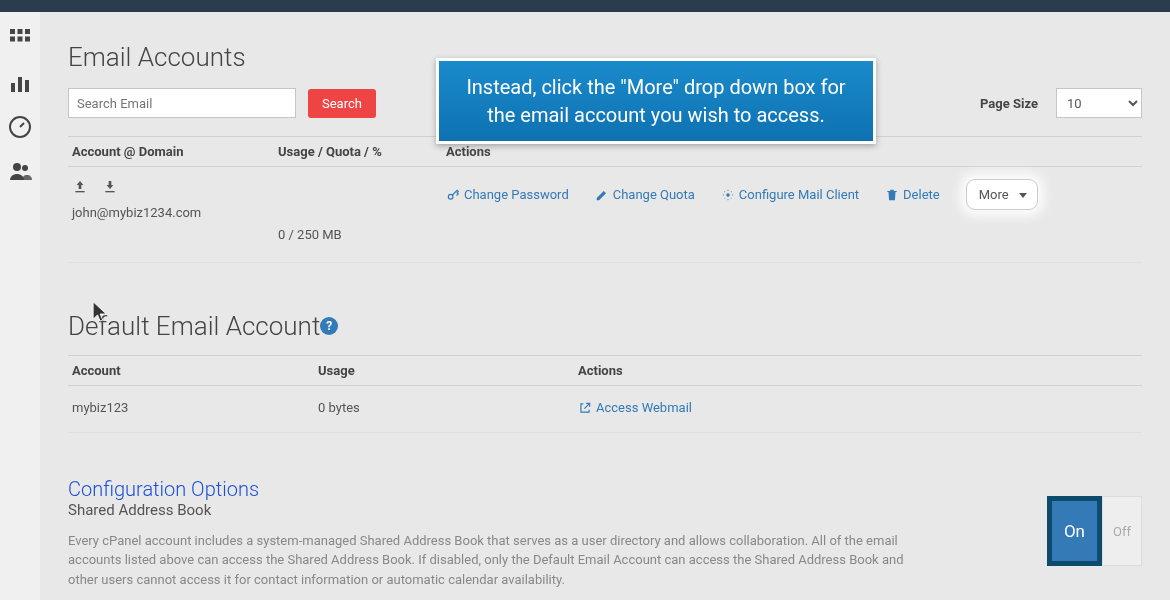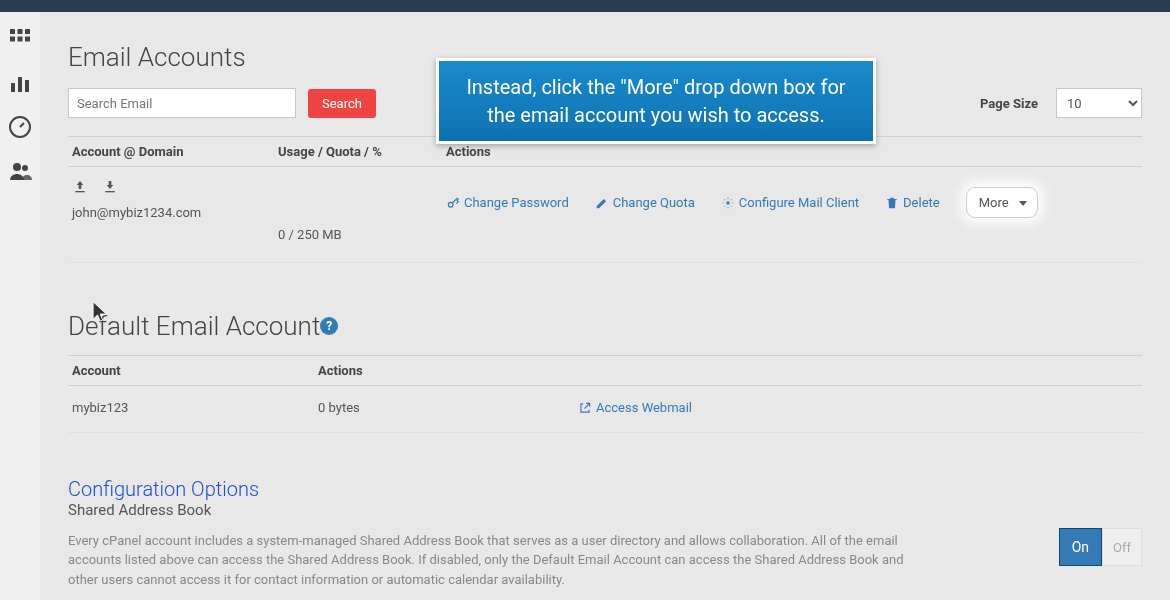--- a/index.html
+++ b/index.html
@@ -18,37 +18,37 @@
 .table-header { display: flex; border-top: 1px solid #d0d0d0; border-bottom: 1px solid #d0d0d0; padding: 7px 0; font-size: 13px; font-weight: 700; color: #444; }
 .col-account { width: 210px; padding-left: 4px; }
 .col-usage { width: 168px; }
 .col-actions { flex: 1; }
 .table-row { display: flex; padding: 12px 0 20px 0; border-bottom: 1px solid #e0e0e0; align-items: flex-start; }
 .account-cell { width: 210px; padding-left: 4px; }
 .icon-row { display: flex; gap: 14px; margin-bottom: 10px; color: #555; }
 .small-icon { width: 16px; height: 16px; cursor: pointer; }
 .email-text { font-size: 13px; color: #555; }
 .usage-cell { width: 168px; font-size: 13px; color: #555; margin-top: 48px; }
-.actions-cell { flex: 1; display: flex; align-items: center; gap: 26px; font-size: 13px; margin-top: 8px; }
+.actions-cell { flex: 1; display: flex; align-items: center; gap: 26px; font-size: 13px; }
 .action-link { color: #337ab7; cursor: pointer; display: inline-flex; align-items: center; gap: 4px; }
 .action-link svg { width: 14px; height: 14px; }
 .more-btn { position: relative; border: 1px solid #ccc; background: #fff; padding: 7px 28px 7px 12px; font-size: 13px; color: #555; cursor: pointer; border-radius: 9px; box-shadow: 0 0 12px 6px rgba(255,255,255,0.9); }
 .more-btn::after { content: ""; position: absolute; right: 10px; top: 50%; margin-top: -2px; border-left: 4px solid transparent; border-right: 4px solid transparent; border-top: 5px solid #555; }
 .section-title { font-size: 26px; font-weight: 300; color: #444; margin-top: 48px; margin-bottom: 14px; display: flex; align-items: center; }
 .help-badge { width: 18px; height: 18px; background: #337ab7; color: #fff; border-radius: 50%; display: inline-flex; align-items: center; justify-content: center; font-size: 12px; font-weight: 700; cursor: pointer; }
 .default-header { display: flex; border-top: 1px solid #d0d0d0; border-bottom: 1px solid #d0d0d0; padding: 7px 0; font-size: 13px; font-weight: 700; color: #444; }
 .dcol-account { width: 250px; padding-left: 4px; }
 .dcol-usage { width: 260px; }
 .dcol-actions { flex: 1; }
 .default-row { display: flex; padding: 14px 0; border-bottom: 1px solid #e0e0e0; font-size: 13px; color: #555; }
 .config-title { font-size: 20px; font-weight: 300; color: #1d4ed8; margin-top: 44px; }
 .config-sub { font-size: 15px; color: #555; margin-bottom: 12px; }
 .config-desc { font-size: 13px; color: #888; line-height: 1.5; max-width: 860px; }
 .toggle-group { position: absolute; right: 28px; bottom: 34px; display: flex; }
-.toggle-on { background: #337ab7; color: #fff; padding: 10px 12px; font-size: 14px; border: 1px solid #0c4a6e; cursor: pointer; }
+.toggle-on { background: #337ab7; color: #fff; padding: 20px 12px; font-size: 17px; border: 5px solid #0c4a6e; cursor: pointer; }
 .toggle-off { background: #eee; color: #aaa; padding: 6px 10px; font-size: 13px; border: 1px solid #ddd; cursor: pointer; }
 .instruction-box { position: absolute; top: 58px; left: 436px; width: 440px; background: linear-gradient(#1a8acb, #0e72b2); color: #fff; border: 3px solid #fff; padding: 12px 20px; font-size: 20px; text-align: center; line-height: 1.4; box-shadow: 0 2px 6px rgba(0,0,0,0.3); z-index: 100; }
 .cursor-pointer { position: absolute; top: 300px; left: 90px; width: 22px; height: 28px; z-index: 50; pointer-events: none; }
 </style>
 </head>
 <body>
 
 <div class="topbar"></div>
 
 <div class="sidebar">
@@ -141,20 +141,21 @@
     </div>
   </div>
 
   <h2 class="section-title">
     <span>Default Email Account</span>
     <span class="help-badge">?</span>
   </h2>
 
   <div class="default-header">
     <div class="dcol-account">Account</div>
+    <div class="dcol-usage">Usage</div>
     <div class="dcol-actions">Actions</div>
   </div>
 
   <div class="default-row">
     <div class="dcol-account">mybiz123</div>
     <div class="dcol-usage">0 bytes</div>
     <div class="dcol-actions">
       <span class="action-link">
         <svg viewBox="0 0 24 24" fill="none" stroke="currentColor" stroke-width="2">
             <path d="M14 4 L20 4 L20 10 M20 4 L11 13 M9 5 L5 5 L5 19 L19 19 L19 15"></path>

